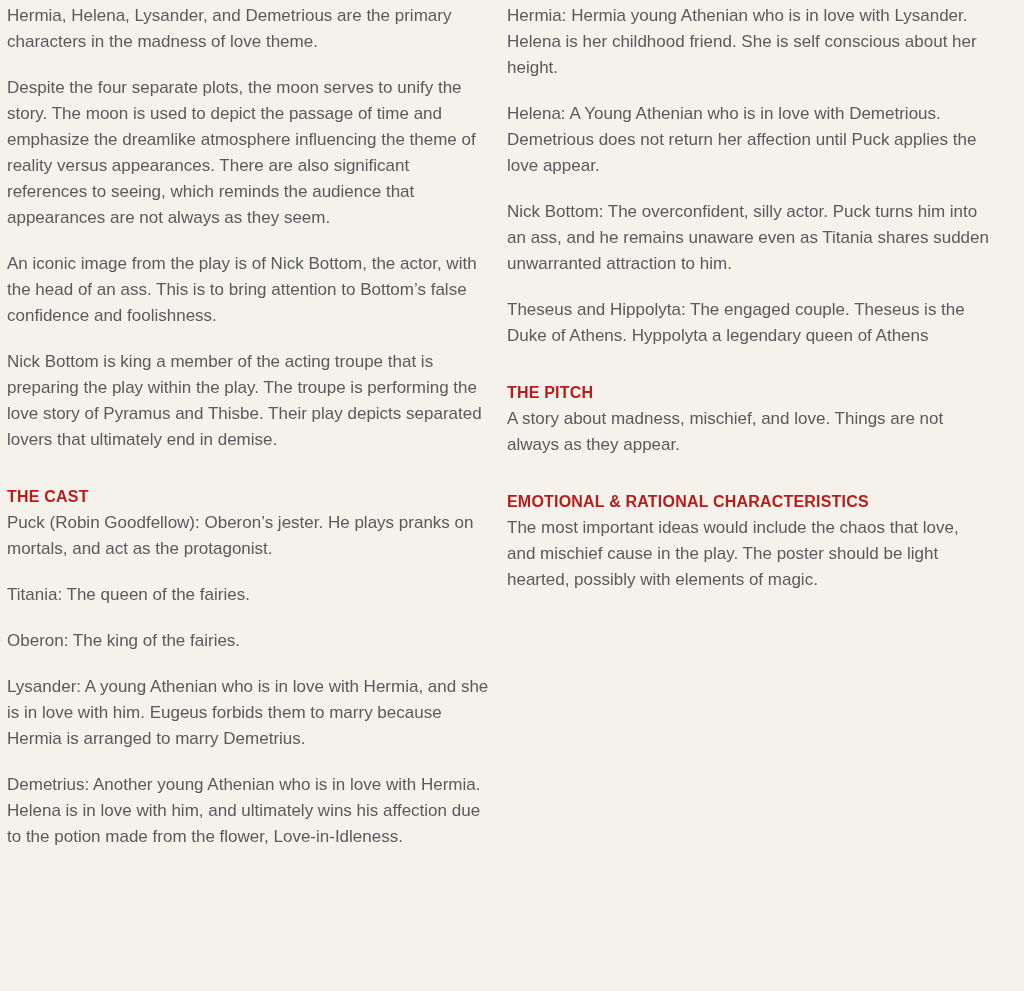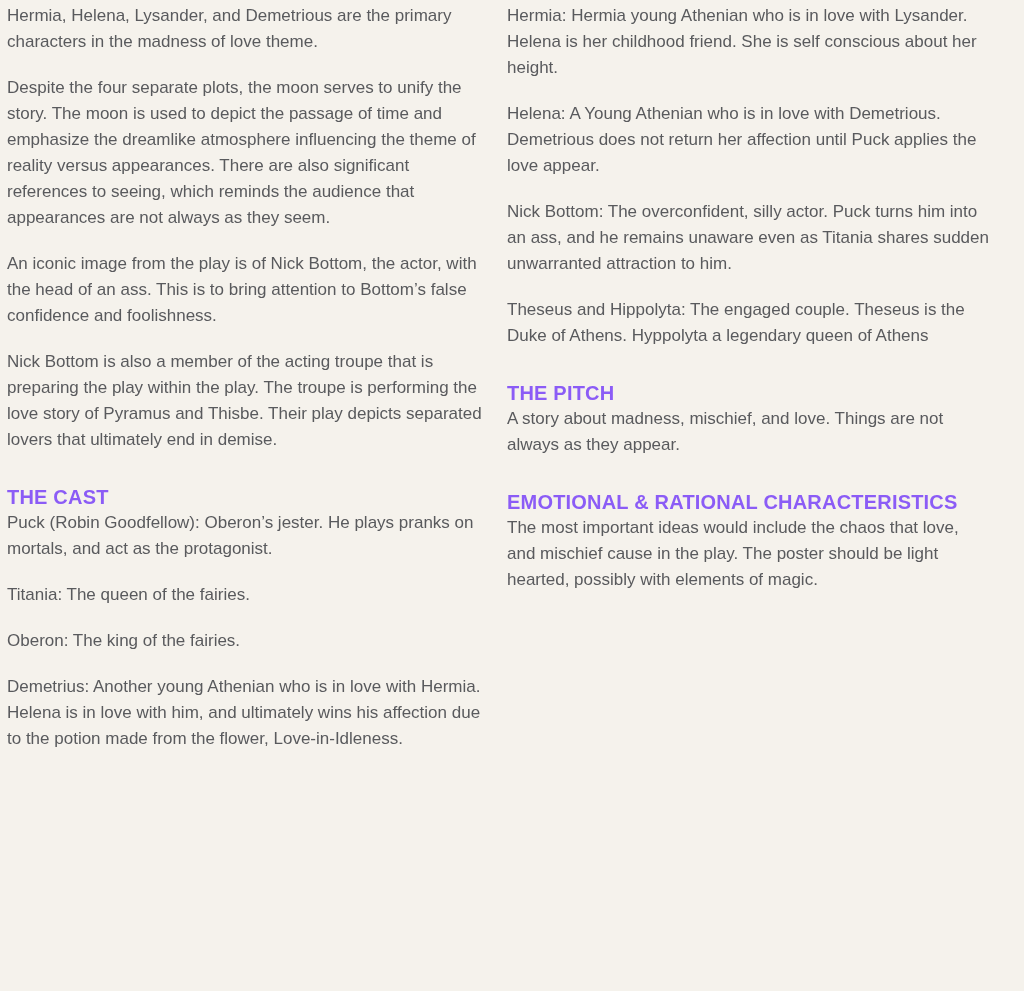--- a/index.html
+++ b/index.html
@@ -24,41 +24,42 @@
   .col-right { left: 507px; width: 482px; }
   p.body-text {
     margin: 0 0 20px 0;
     font-size: 17px;
     line-height: 26px;
     color: #595a5d;
     white-space: pre-wrap;
   }
   h2.section-heading {
     margin: 31px 0 0 0;
-    font-size: 20px;
+    font-size: 16px;
     line-height: 26px;
     font-weight: 700;
     letter-spacing: 0.2px;
-    color: #8b5cf6;
+    color: #b91c1c;
   }
 </style>
 </head>
 <body>
 
 <div class="page">
 
   <div class="col col-left">
     <p class="body-text">Hermia, Helena, Lysander, and Demetrious are the primary characters in the madness of love theme.</p>
     <p class="body-text">Despite the four separate plots, the moon serves to unify the story. The moon is used to depict the passage of time and emphasize the dreamlike atmosphere influencing the theme of reality versus appearances. There are also significant references to seeing, which reminds the audience that appearances are not always as they seem.</p>
     <p class="body-text">An iconic image from the play is of Nick Bottom, the actor, with the head of an ass. This is to bring attention to Bottom’s false confidence and foolishness.</p>
-    <p class="body-text">Nick Bottom is also a member of the acting troupe that is preparing the play within the play. The troupe is performing the love story of Pyramus and Thisbe. Their play depicts separated lovers that ultimately end in demise.</p>
+    <p class="body-text">Nick Bottom is king a member of the acting troupe that is preparing the play within the play. The troupe is performing the love story of Pyramus and Thisbe. Their play depicts separated lovers that ultimately end in demise.</p>
     <h2 class="section-heading">THE CAST</h2>
     <p class="body-text">Puck (Robin Goodfellow): Oberon’s jester. He plays pranks on mortals, and act as the protagonist.</p>
     <p class="body-text">Titania: The queen of the fairies.</p>
     <p class="body-text">Oberon: The king of the fairies.</p>
+    <p class="body-text">Lysander: A young Athenian who is in love with Hermia, and she is in love with him. Eugeus forbids them to marry because Hermia is arranged to marry Demetrius.</p>
     <p class="body-text">Demetrius: Another young Athenian who is in love with Hermia. Helena is in love with him, and ultimately wins his affection due to the potion made from the flower, Love-in-Idleness.</p>
   </div>
 
   <div class="col col-right">
     <p class="body-text">Hermia: Hermia young Athenian who is in love with Lysander.  Helena is her childhood friend. She is self conscious about her height.</p>
     <p class="body-text">Helena: A Young Athenian who is in love with Demetrious. Demetrious does not return her affection until Puck applies the love appear.</p>
     <p class="body-text">Nick Bottom: The overconfident, silly actor. Puck turns him into an ass, and he remains unaware even as Titania shares sudden unwarranted attraction to him.</p>
     <p class="body-text">Theseus and Hippolyta: The engaged couple. Theseus is the Duke of Athens. Hyppolyta a legendary queen of Athens</p>
     <h2 class="section-heading">THE PITCH</h2>
     <p class="body-text">A story about madness, mischief, and love. Things are not always as they appear.</p>

